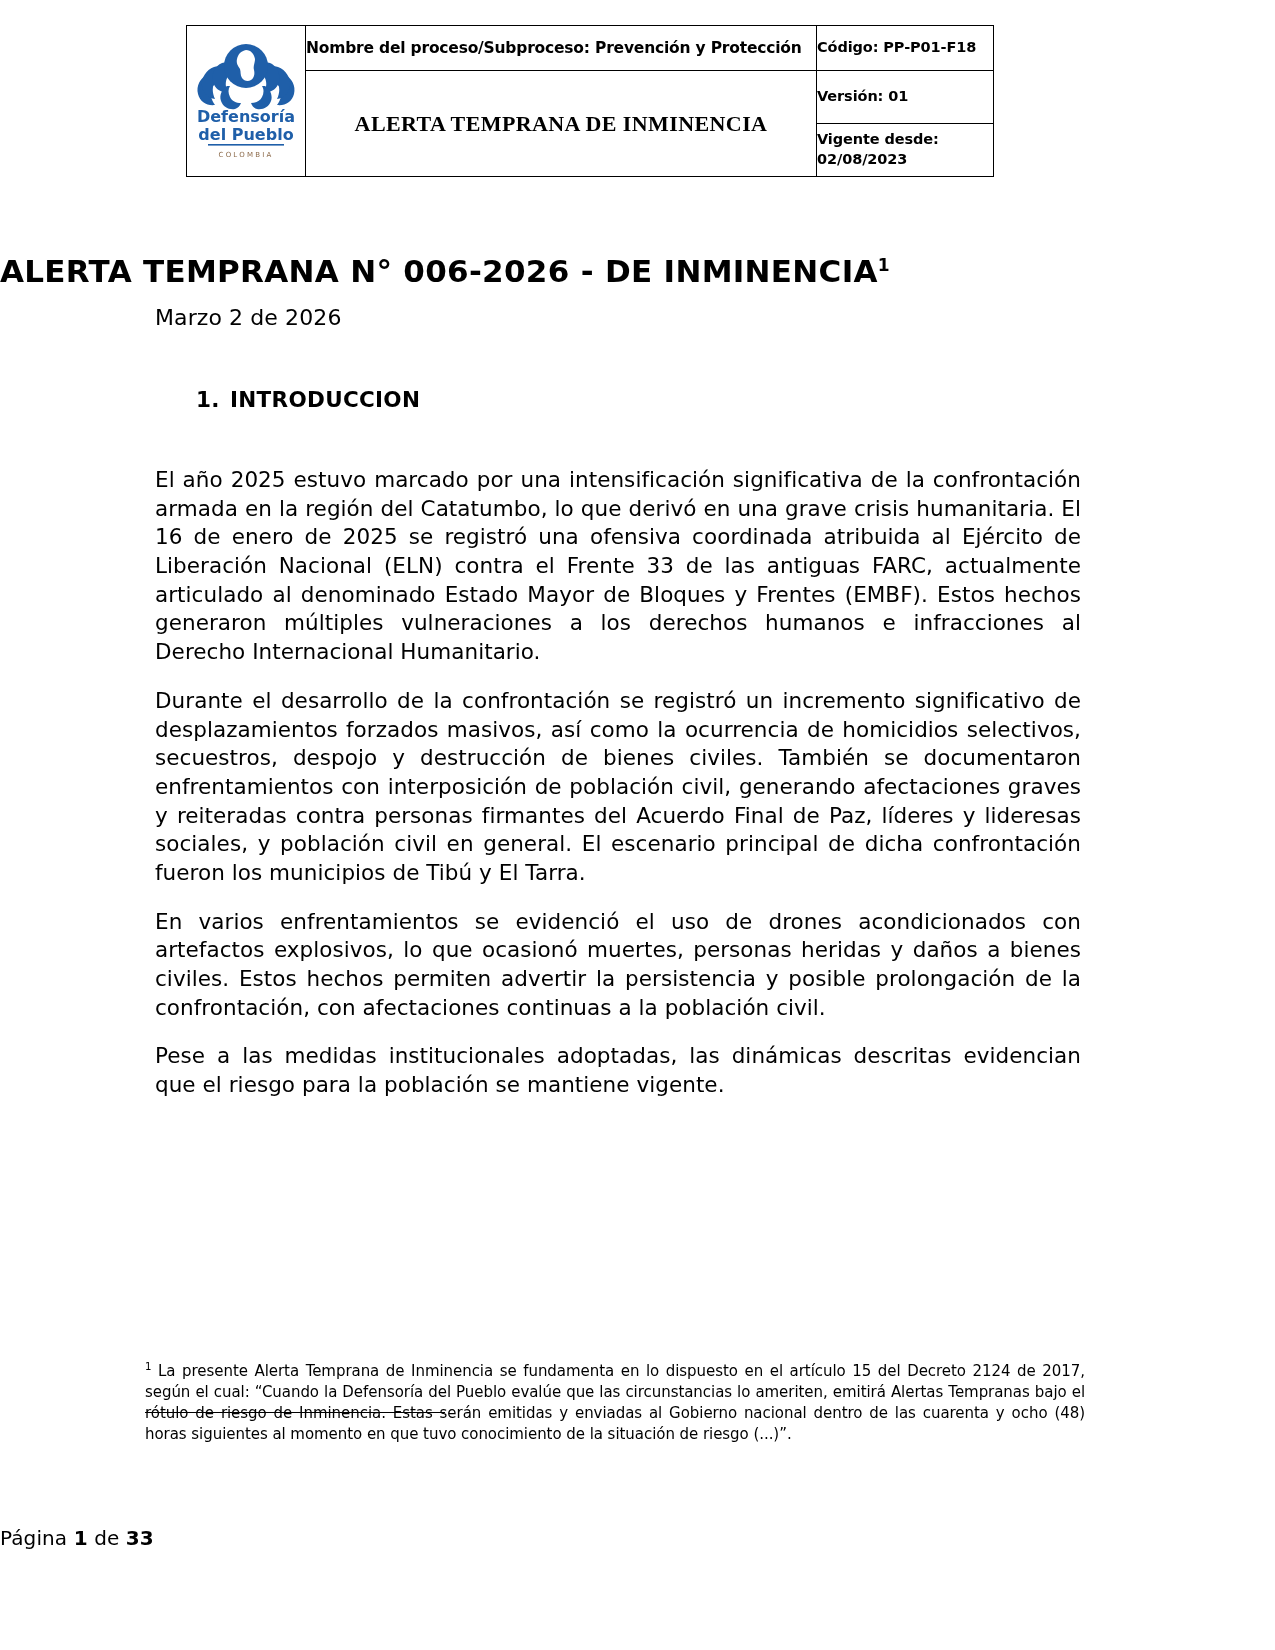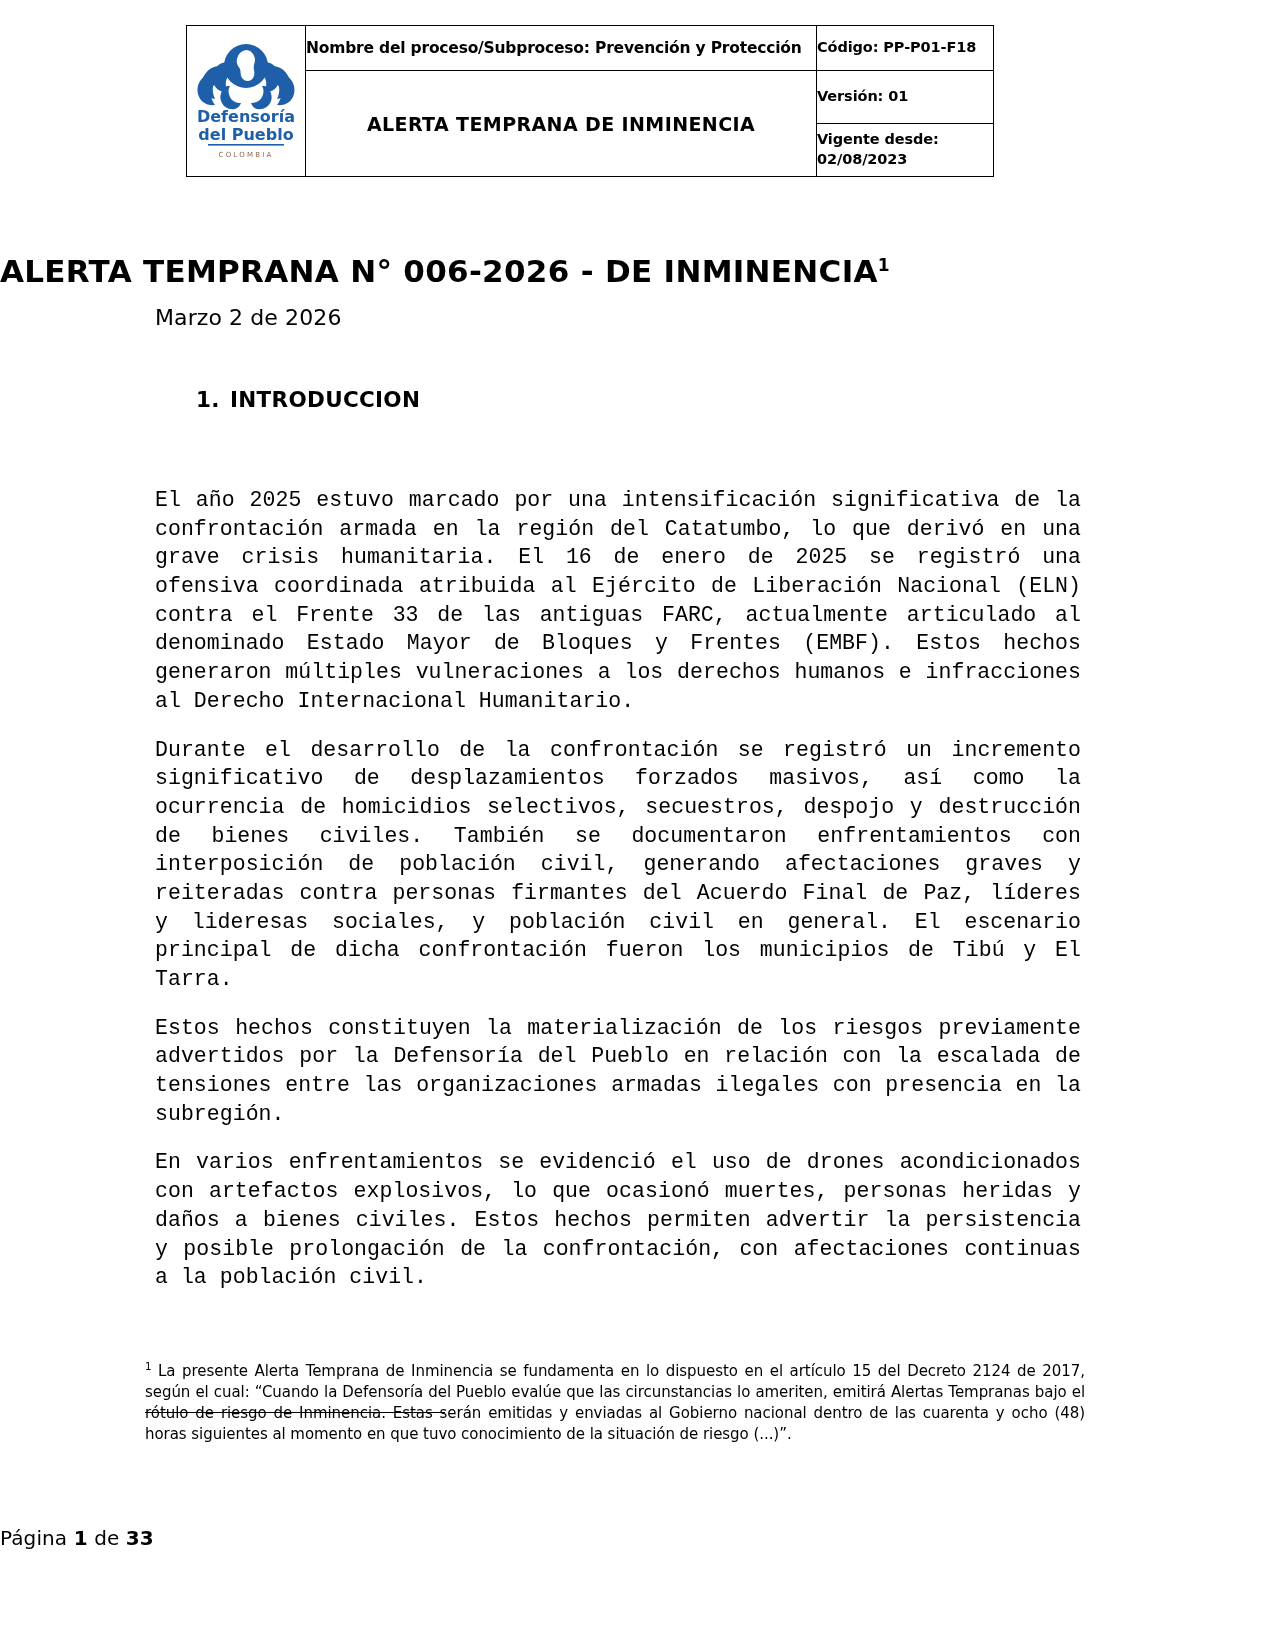--- a/index.html
+++ b/index.html
@@ -63,23 +63,24 @@
     letter-spacing: -0.2px;
     line-height: 1.2;
   }
 
   .title-cell {
     text-align: center;
     vertical-align: middle;
     padding: 10px 6px;
   }
   .title-cell-text {
-    font-size: 19px;
+    font-size: 22px;
     font-weight: bold;
     letter-spacing: 0.4px;
+    font-family: Liberation Serif, serif;
   }
 
   .meta-cell {
     padding: 7px 6px 7px 10px;
     width: 176px;
   }
   .meta-text {
     font-size: 14.5px;
     font-weight: bold;
     line-height: 1.35;
@@ -120,23 +121,22 @@
     font-size: 21.5px;
     font-weight: bold;
     letter-spacing: 0.3px;
   }
   .section-heading .num { display: inline-block; min-width: 34px; }
 
   
   .body-block {
     position: absolute;
     left: 155px;
-    top: 486px;
+    top: 466px;
     width: 926px;
-    font-family: Liberation Mono, monospace;
   }
   .body-block p {
     margin: 0 0 20px 0;
     font-size: 21.5px;
     line-height: 1.335;
     text-align: justify;
     text-justify: inter-word;
     letter-spacing: 0.05px;
     hyphens: none;
   }
@@ -238,22 +238,22 @@
 
   <h1 class="doc-title"><span>ALERTA TEMPRANA N° 006-2026 - DE INMINENCIA</span><sup>1</sup></h1>
 
   <div class="doc-date">Marzo 2 de 2026</div>
 
   <div class="section-heading"><span class="num">1.</span><span>INTRODUCCION</span></div>
 
   <div class="body-block">
     <p>El año 2025 estuvo marcado por una intensificación significativa de la confrontación armada en la región del Catatumbo, lo que derivó en una grave crisis humanitaria. El 16 de enero de 2025 se registró una ofensiva coordinada atribuida al Ejército de Liberación Nacional (ELN) contra el Frente 33 de las antiguas FARC, actualmente articulado al denominado Estado Mayor de Bloques y Frentes (EMBF). Estos hechos generaron múltiples vulneraciones a los derechos humanos e infracciones al Derecho Internacional Humanitario.</p>
     <p>Durante el desarrollo de la confrontación se registró un incremento significativo de desplazamientos forzados masivos, así como la ocurrencia de homicidios selectivos, secuestros, despojo y destrucción de bienes civiles. También se documentaron enfrentamientos con interposición de población civil, generando afectaciones graves y reiteradas contra personas firmantes del Acuerdo Final de Paz, líderes y lideresas sociales, y población civil en general. El escenario principal de dicha confrontación fueron los municipios de Tibú y El Tarra.</p>
-    <p>Estos hechos constituyen la materialización de los riesgos previamente advertidos por la Defensoría del Pueblo en relación con la escalada de tensiones entre las organizaciones armadas ilegales con presencia en la subregión.</p>
     <p>En varios enfrentamientos se evidenció el uso de drones acondicionados con artefactos explosivos, lo que ocasionó muertes, personas heridas y daños a bienes civiles. Estos hechos permiten advertir la persistencia y posible prolongación de la confrontación, con afectaciones continuas a la población civil.</p>
+    <p>Pese a las medidas institucionales adoptadas, las dinámicas descritas evidencian que el riesgo para la población se mantiene vigente.</p>
   </div>
 
   <div class="footnote-rule"></div>
   <div class="footnote"><sup>1</sup> <span>La presente Alerta Temprana de Inminencia se fundamenta en lo dispuesto en el artículo 15 del Decreto 2124 de 2017, según el cual: “Cuando la Defensoría del Pueblo evalúe que las circunstancias lo ameriten, emitirá Alertas Tempranas bajo el rótulo de riesgo de Inminencia. Estas serán emitidas y enviadas al Gobierno nacional dentro de las cuarenta y ocho (48) horas siguientes al momento en que tuvo conocimiento de la situación de riesgo (...)”.</span></div>
 
   <div class="page-number"><span>Página</span> <b>1</b> <span>de</span> <b>33</b></div>
 
 </div>
 
 </body></html>

